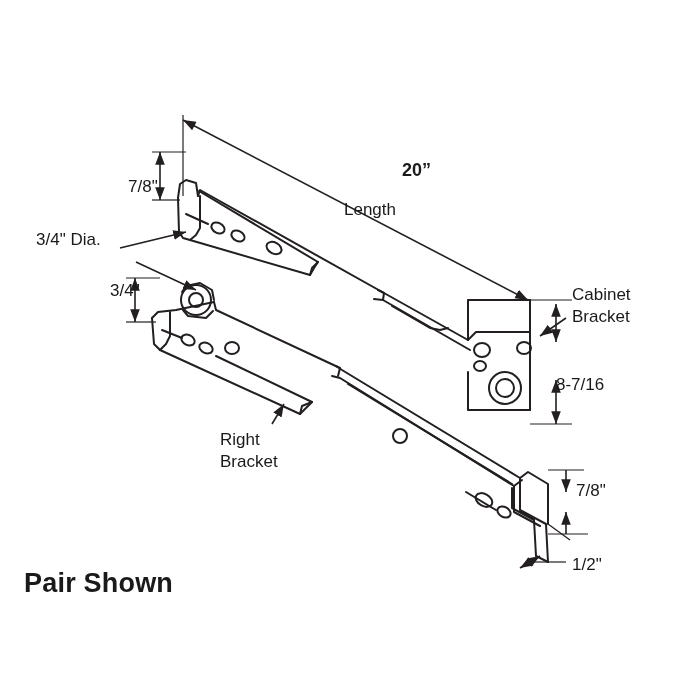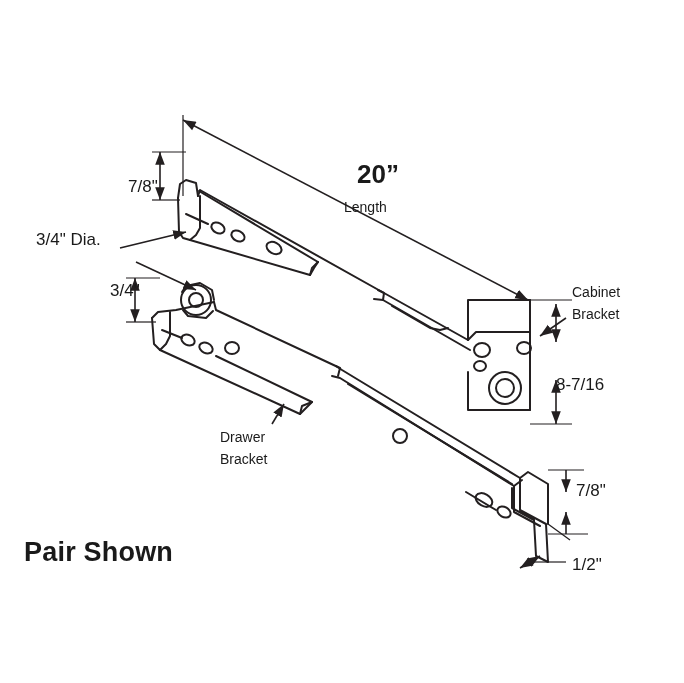--- a/index.html
+++ b/index.html
@@ -33,25 +33,26 @@
     position: absolute;
     white-space: pre;
     line-height: 1.12;
     color: #1a1a1a;
   }
   .lbl-dim {
     font-size: 17px;
     font-weight: 400;
   }
   .lbl-big {
-    font-size: 26px;
+    font-size: 18px;
     font-weight: 700;
+    margin-left: 45px;
   }
   .lbl-med {
-    font-size: 14px;
+    font-size: 17px;
     font-weight: 400;
   }
   .lbl-title {
     font-size: 27px;
     font-weight: 700;
     letter-spacing: 0.2px;
   }
   .lbl-center { text-align: right; }
 </style>
 </head>
@@ -185,22 +186,22 @@
 
   <div class="lbl lbl-dim" style="left:36px; top:230px;">3/4" Dia.</div>
 
   <div class="lbl lbl-dim" style="left:110px; top:281px;">3/4"</div>
 
   <div class="lbl lbl-med lbl-center" style="left:572px; top:285px;">Cabinet</div>
   <div class="lbl lbl-med lbl-center" style="left:572px; top:307px;">Bracket</div>
 
   <div class="lbl lbl-dim" style="left:556px; top:375px;">8-7/16</div>
 
-  <div class="lbl lbl-med" style="left:220px; top:430px;">Drawer</div>
+  <div class="lbl lbl-med" style="left:220px; top:430px;">Right</div>
   <div class="lbl lbl-med" style="left:220px; top:452px;">Bracket</div>
 
   <div class="lbl lbl-dim" style="left:576px; top:481px;">7/8"</div>
 
   <div class="lbl lbl-dim" style="left:572px; top:555px;">1/2"</div>
 
-  <div class="lbl lbl-title" style="left:24px; top:537px;text-align:right;">Pair Shown</div>
+  <div class="lbl lbl-title" style="left:24px; top:568px;text-align:right;">Pair Shown</div>
 
 </div>
 
 </body></html>

